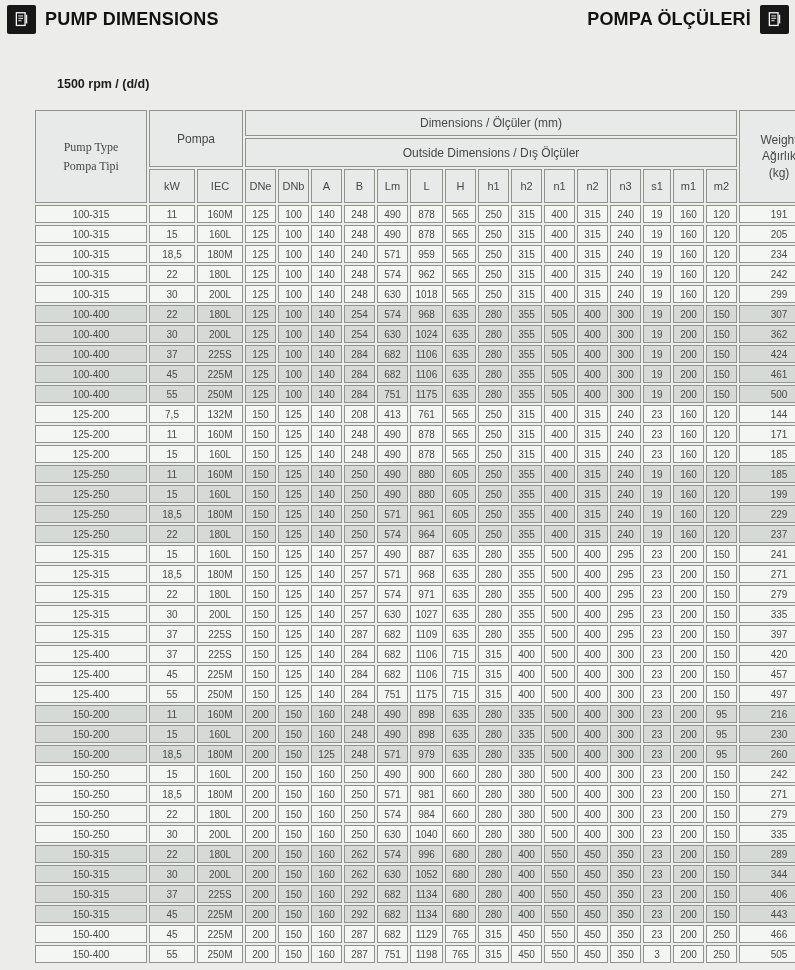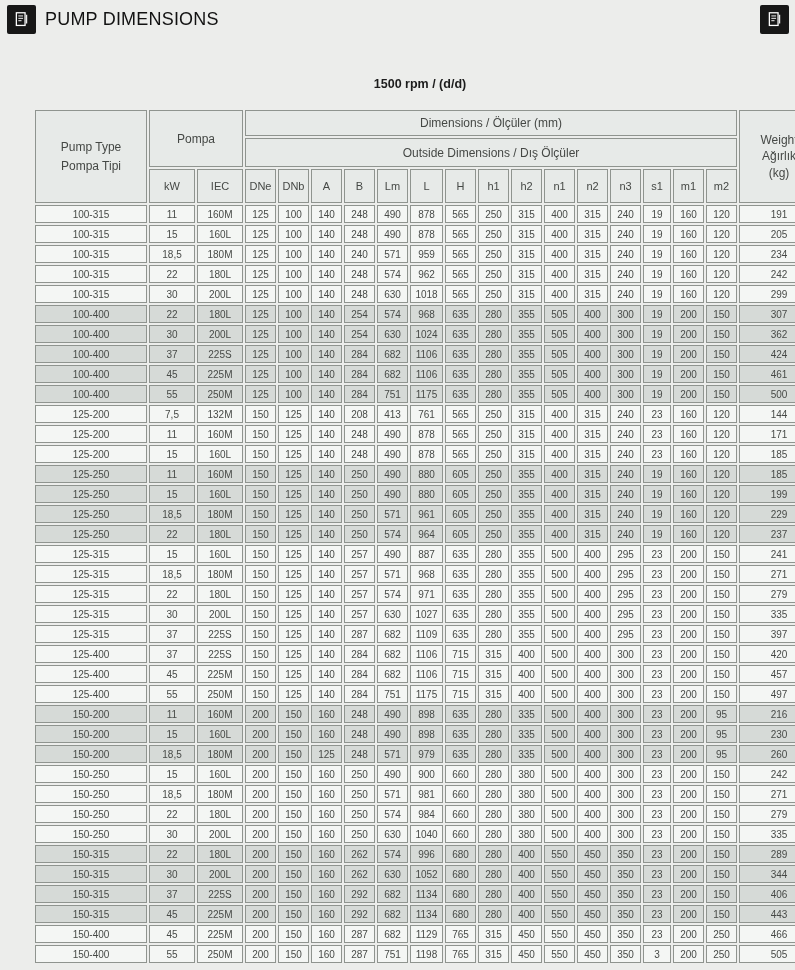--- a/index.html
+++ b/index.html
@@ -13,65 +13,66 @@
   .topbar {
     display: flex; justify-content: space-between; align-items: center;
     padding: 5px 6px 0 7px;
   }
   .title-group { display: flex; align-items: center; gap: 9px; }
   .doc-icon {
     width: 29px; height: 29px; background: #171717; border-radius: 2px;
     display: flex; align-items: center; justify-content: center; flex: 0 0 auto;
   }
   .page-title {
-    font-size: 18px; font-weight: 400; color: #121212; letter-spacing: 0.2px;
+    font-size: 18px; font-weight: 700; color: #121212; letter-spacing: 0.2px;
   }
   .subtitle {
     margin: 43px 12px 0 57px;
-    font-size: 12.5px; font-weight: 700; color: #1c1c1c; text-align: center;
+    font-size: 12.5px; font-weight: 700; color: #1c1c1c;
   }
   .table-wrap { margin: 17px 0 0 33px; width: 731px; }
   table {
     width: 731px; table-layout: fixed;
     border-collapse: separate; border-spacing: 2px 2px;
     background: transparent;
   }
   th, td {
     border: 1px solid #8f948f;
     font-weight: 400;
     text-align: center; vertical-align: middle;
     padding: 0; overflow: hidden; white-space: nowrap;
   }
   thead th { background: #e7eae8; color: #454845; font-size: 12px; }
   th.group-title { height: 24px; }
   th.sub-title { height: 27px; }
   th.col-label { height: 32px; font-size: 11px; }
   th.tall { }
   td { background: #f4f6f4; color: #474a47; font-size: 10px; height: 16px; }
   tr.shaded td { background: #d6dad7; }
-  .two-line { line-height: 1.55; }
+  .two-line { line-height: 1.55; font-family: Liberation Serif, serif; }
   .three-line { line-height: 1.35; }
 </style>
 </head>
 <body>
 
 <div class="topbar">
   <div class="title-group">
     <span class="doc-icon">
       <svg width="19" height="19" viewBox="0 0 24 24" aria-hidden="true">
         <rect x="5.5" y="3.5" width="11" height="16" fill="none" stroke="#ffffff" stroke-width="1.6"></rect>
         <line x1="8" y1="7.5" x2="14" y2="7.5" stroke="#ffffff" stroke-width="1.2"></line>
         <line x1="8" y1="10.5" x2="14" y2="10.5" stroke="#ffffff" stroke-width="1.2"></line>
         <line x1="8" y1="13.5" x2="12" y2="13.5" stroke="#ffffff" stroke-width="1.2"></line>
         <line x1="18.5" y1="6" x2="18.5" y2="17" stroke="#ffffff" stroke-width="1.4"></line>
       </svg>
     </span>
     <span class="page-title">PUMP DIMENSIONS</span>
   </div>
   <div class="title-group">
+    <span class="page-title">POMPA ÖLÇÜLERİ</span>
     <span class="doc-icon">
       <svg width="19" height="19" viewBox="0 0 24 24" aria-hidden="true">
         <rect x="5.5" y="3.5" width="11" height="16" fill="none" stroke="#ffffff" stroke-width="1.6"></rect>
         <line x1="8" y1="7.5" x2="14" y2="7.5" stroke="#ffffff" stroke-width="1.2"></line>
         <line x1="8" y1="10.5" x2="14" y2="10.5" stroke="#ffffff" stroke-width="1.2"></line>
         <line x1="8" y1="13.5" x2="12" y2="13.5" stroke="#ffffff" stroke-width="1.2"></line>
         <line x1="18.5" y1="6" x2="18.5" y2="17" stroke="#ffffff" stroke-width="1.4"></line>
       </svg>
     </span>
   </div>

